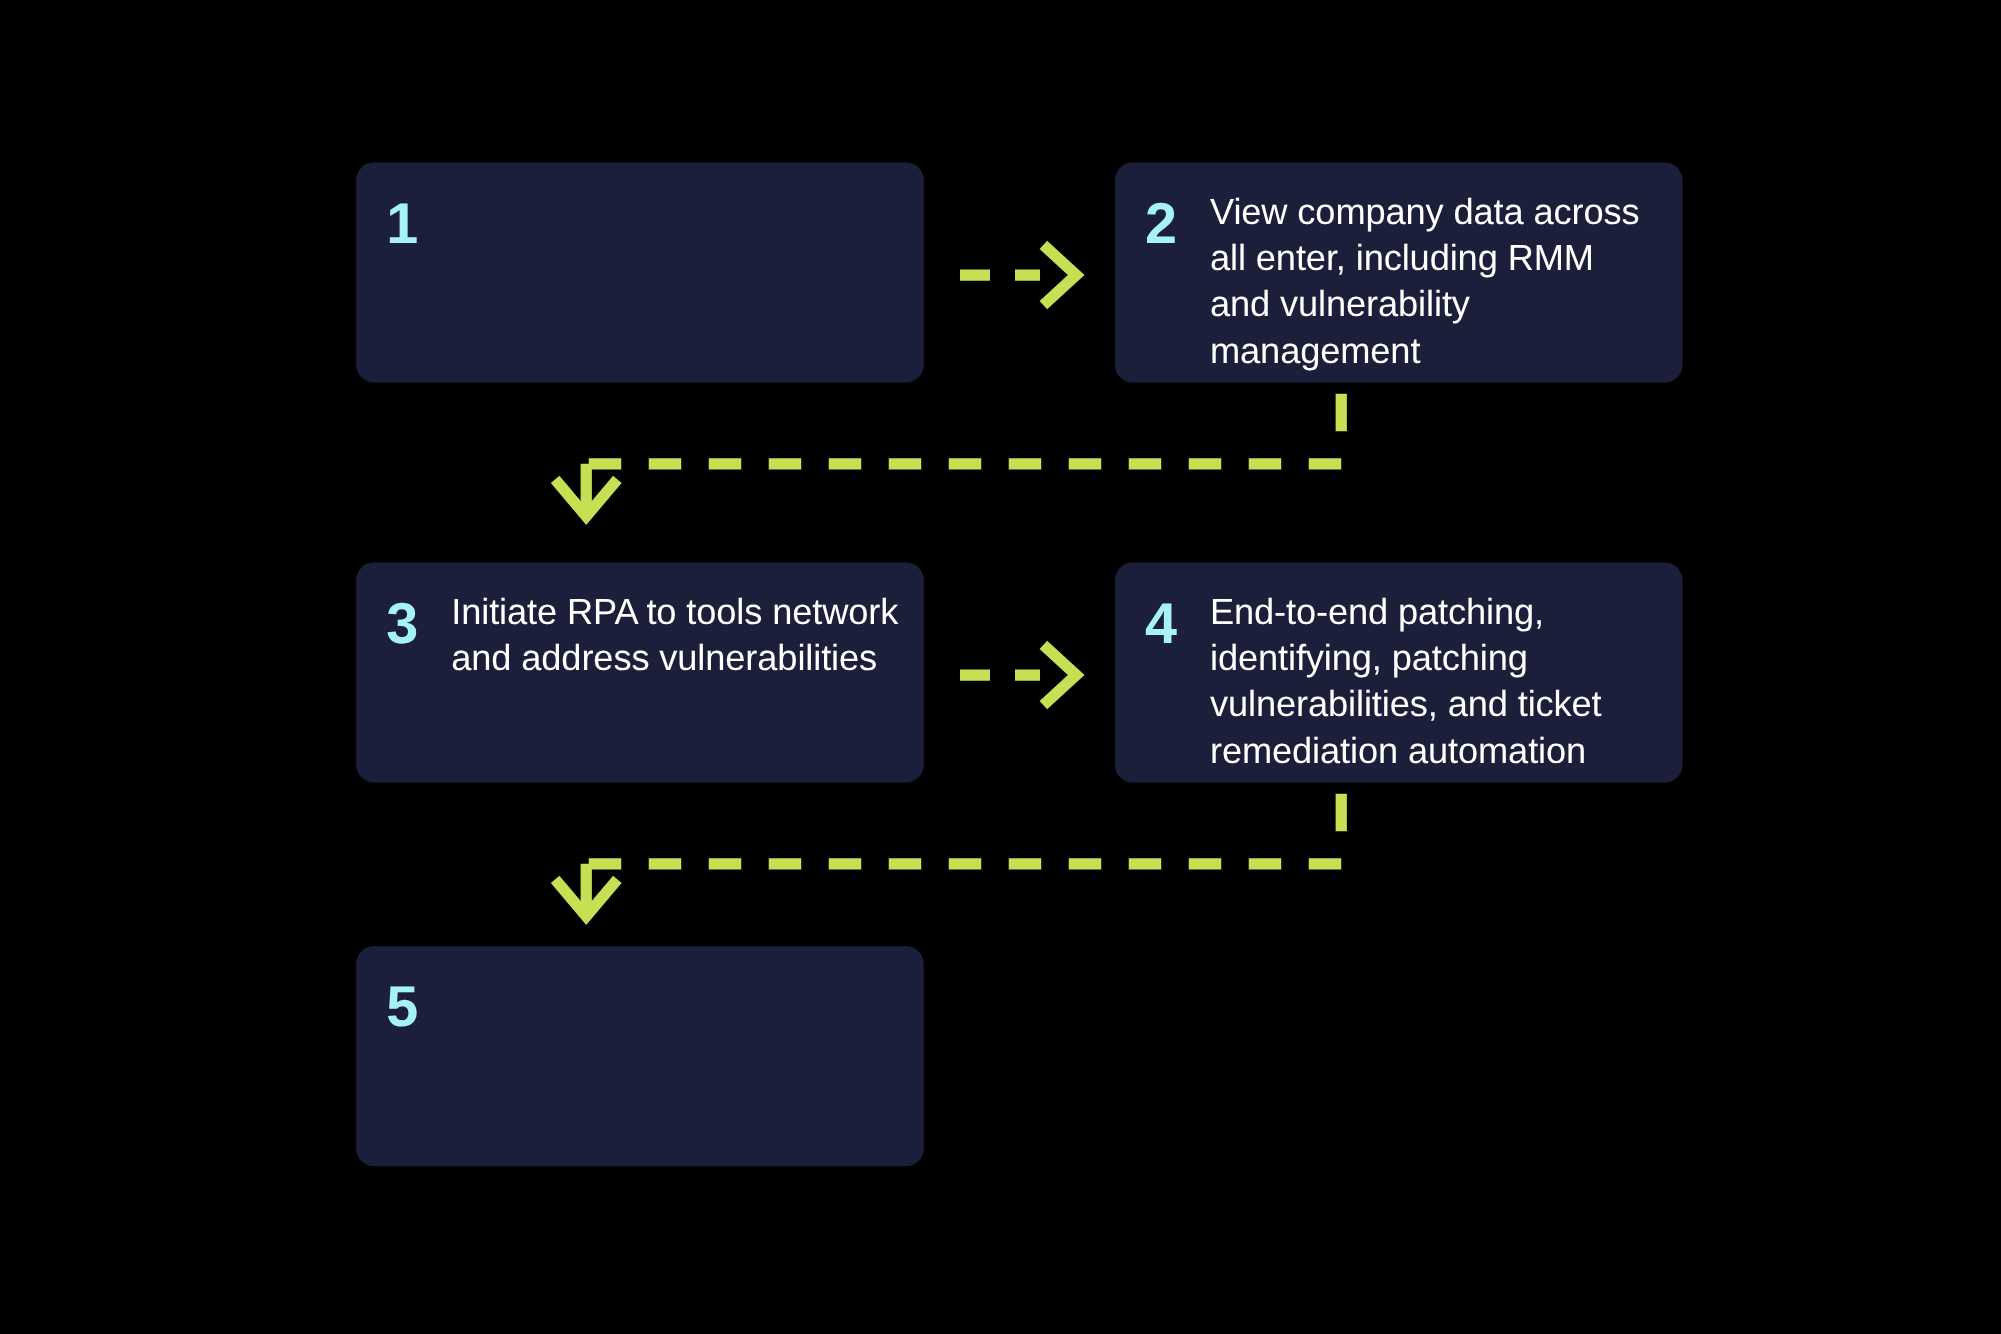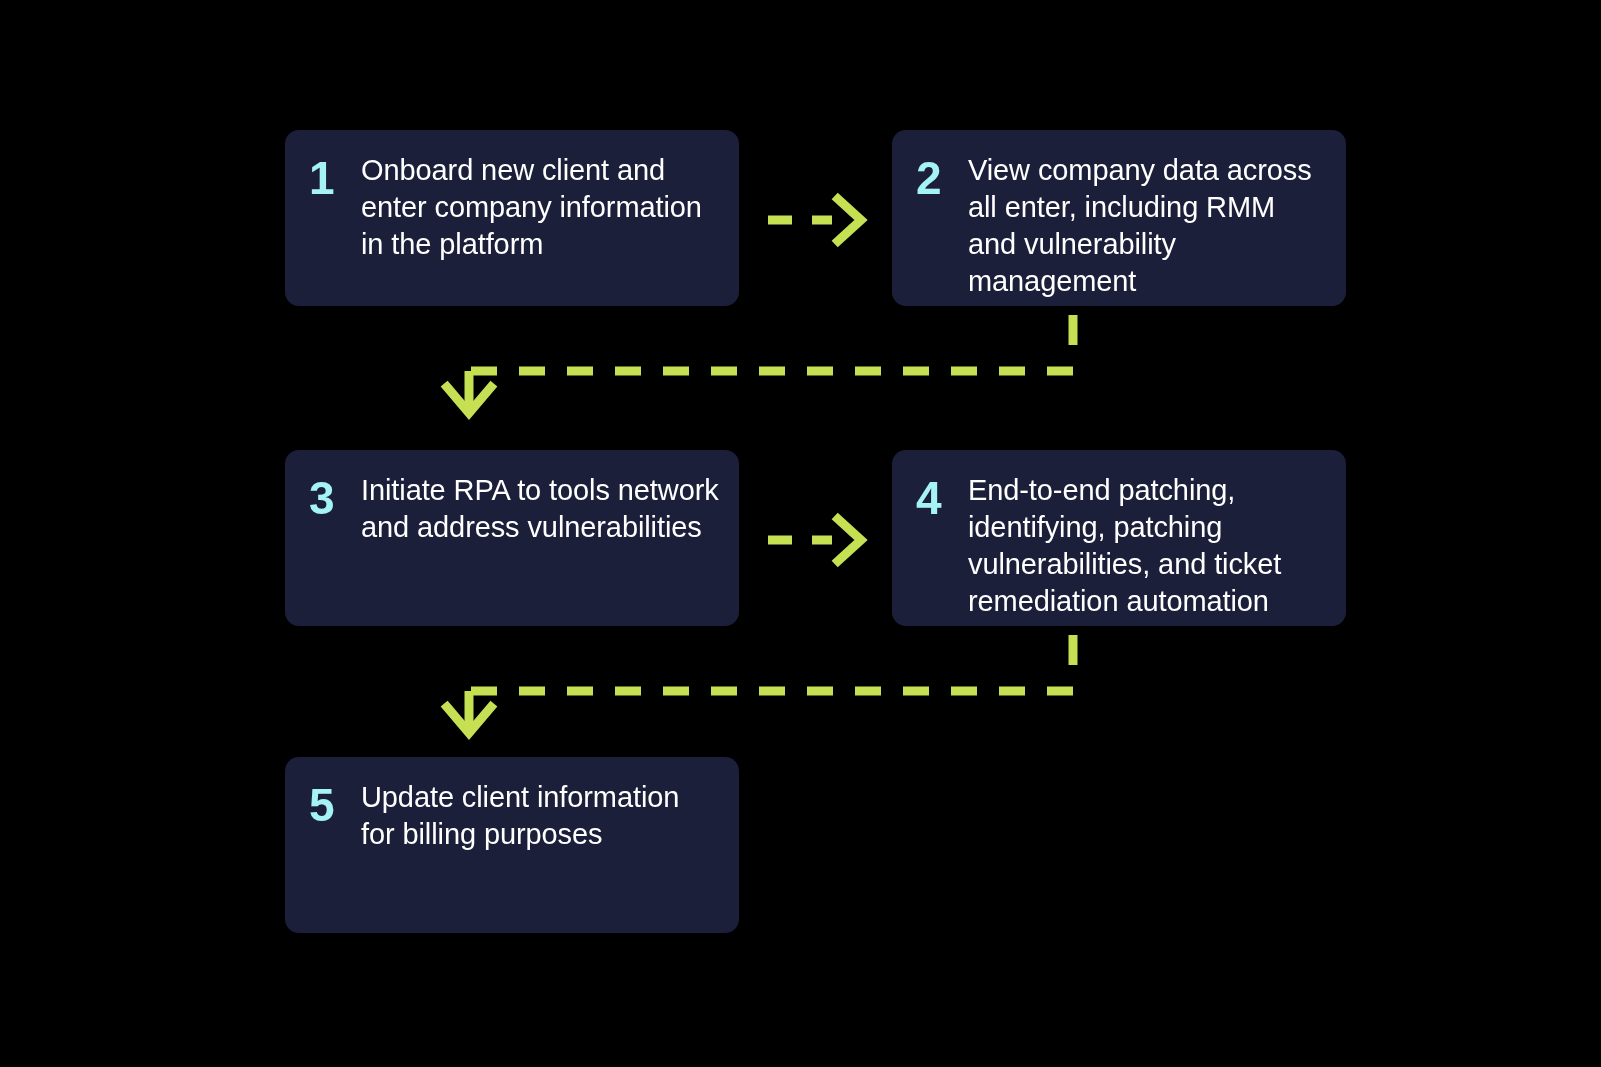--- a/index.html
+++ b/index.html
@@ -74,41 +74,39 @@
   #conn-2-3 { left: 455px; top: 315px; width: 640px; height: 110px; }
   #conn-4-5 { left: 455px; top: 635px; width: 640px; height: 110px; }
 </style>
 </head>
 <body>
 
 <div id="canvas">
 
   <div class="step-box" id="box1">
     <div class="step-num">1</div>
-    <div class="step-text">Onboard new client and enter company information in the platform</div>
   </div>
 
   <div class="step-box" id="box2">
     <div class="step-num">2</div>
     <div class="step-text">View company data across all enter, including RMM and vulnerability management</div>
   </div>
 
   <div class="step-box" id="box3">
     <div class="step-num">3</div>
     <div class="step-text">Initiate RPA to tools network and address vulnerabilities</div>
   </div>
 
   <div class="step-box" id="box4">
     <div class="step-num">4</div>
     <div class="step-text">End-to-end patching, identifying, patching vulnerabilities, and ticket remediation automation</div>
   </div>
 
   <div class="step-box" id="box5">
     <div class="step-num">5</div>
-    <div class="step-text">Update client information for billing purposes</div>
   </div>
 
   <div class="conn" id="arrow-1-2">
     <svg width="120" height="50" viewBox="0 0 120 50" fill="none">
       <line x1="8" y1="25" x2="72" y2="25" stroke="#c5e053" stroke-width="9" stroke-dasharray="24 20" stroke-linecap="butt"></line>
       <polyline points="78,4 101,25 78,46" stroke="#c5e053" stroke-width="9" fill="none" stroke-linecap="square" stroke-linejoin="miter"></polyline>
     </svg>
   </div>
 
   <div class="conn" id="arrow-3-4">

